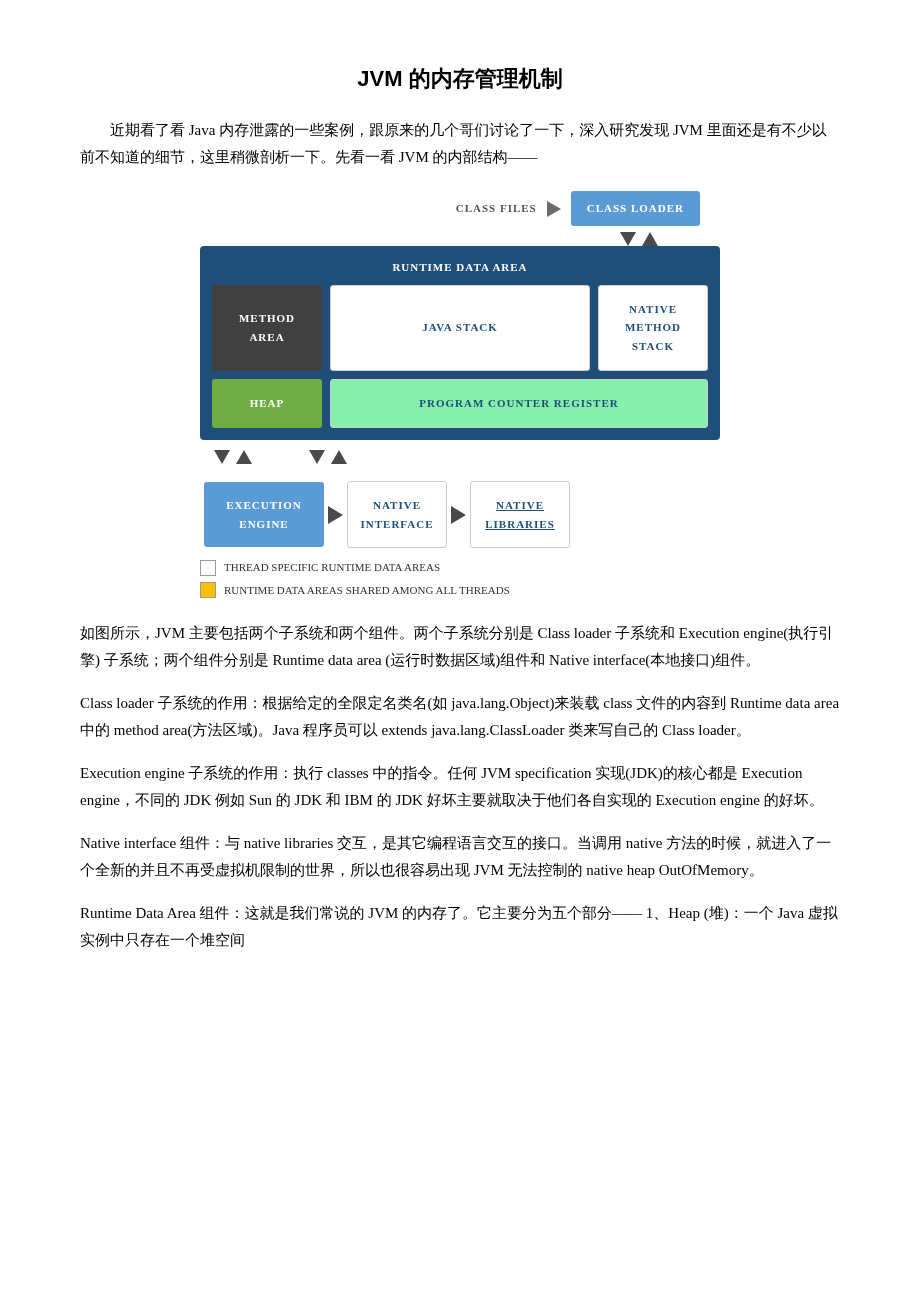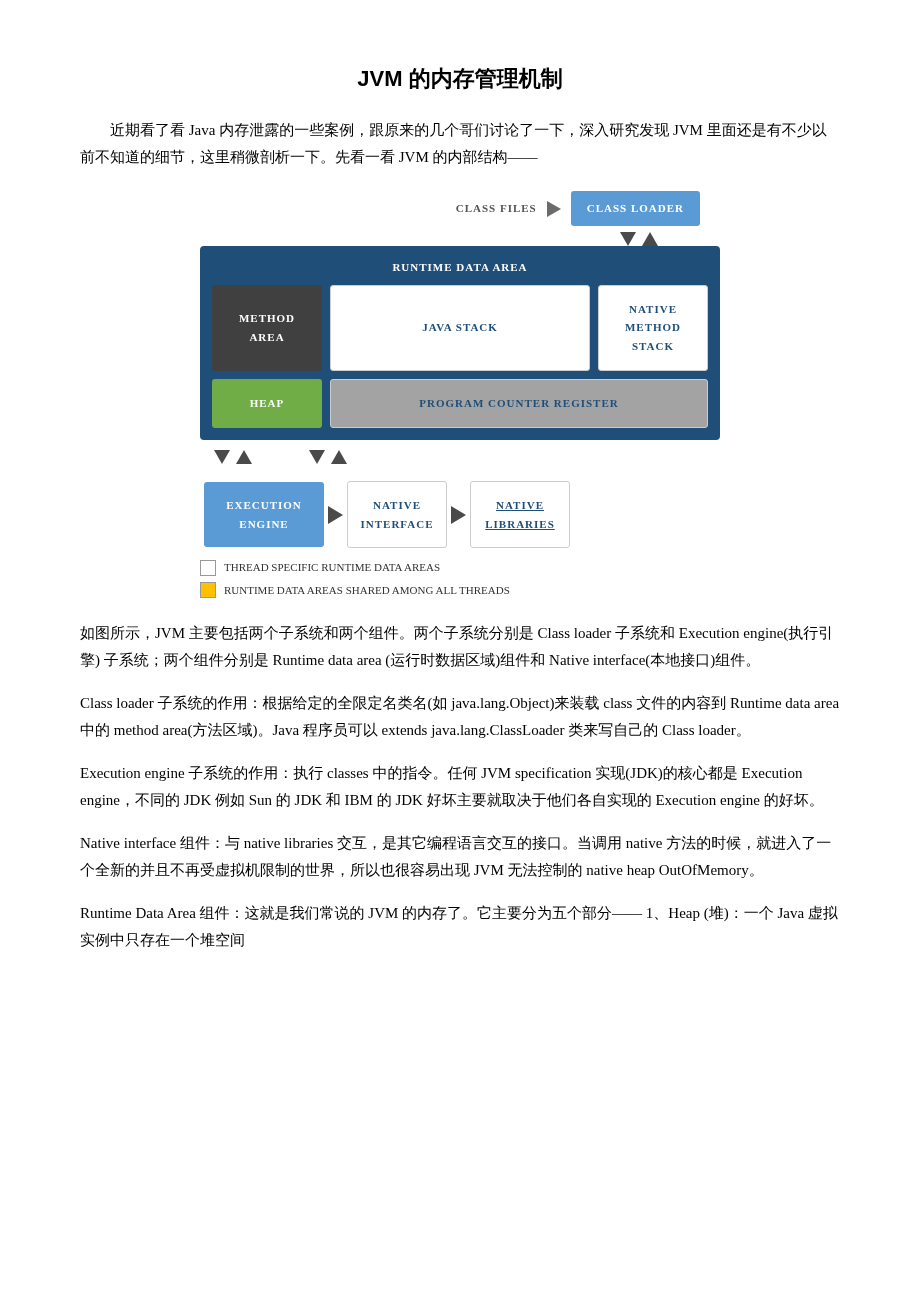--- a/index.html
+++ b/index.html
@@ -170,21 +170,21 @@
       letter-spacing: 1px;
       padding: 14px 10px;
       border-radius: 3px;
       text-align: center;
       flex: 0 0 110px;
       display: flex;
       align-items: center;
       justify-content: center;
     }
     .pcr-box {
-      background: #a3a3a3;
+      background: #86efac;
       color: #1f4e79;
       font-size: 11px;
       font-weight: bold;
       letter-spacing: 1px;
       padding: 14px 10px;
       border-radius: 3px;
       text-align: center;
       flex: 1;
       display: flex;
       align-items: center;

